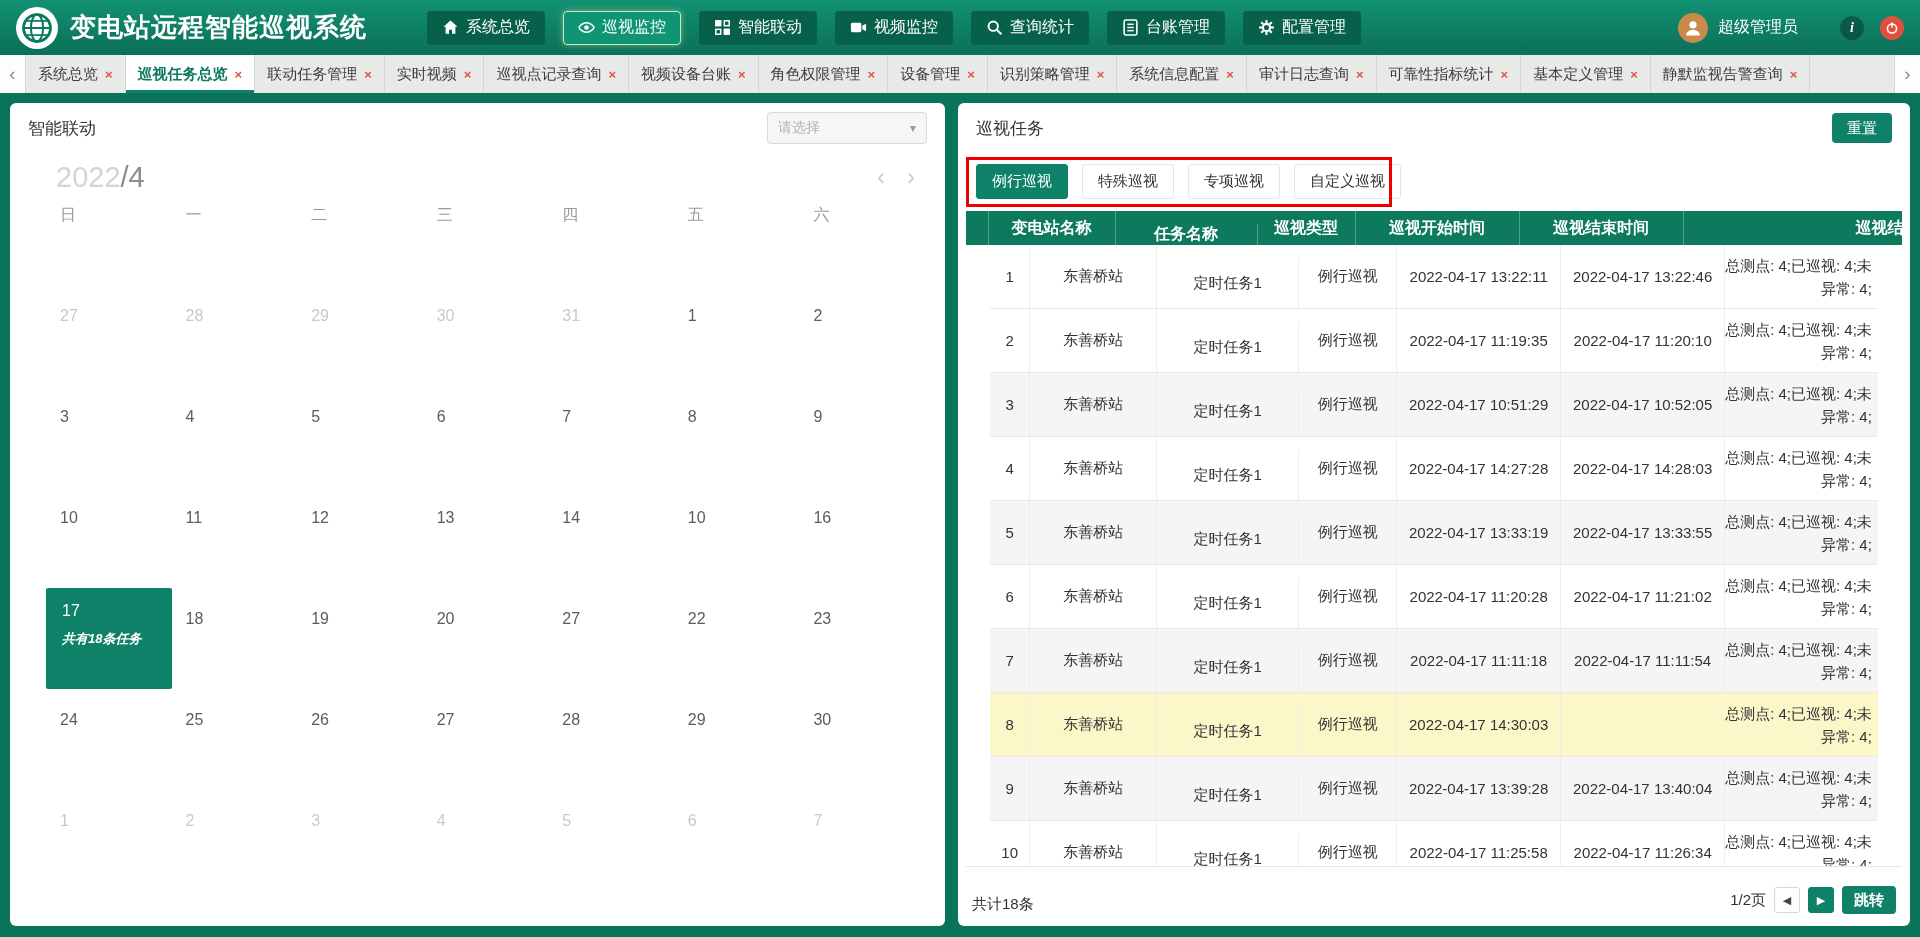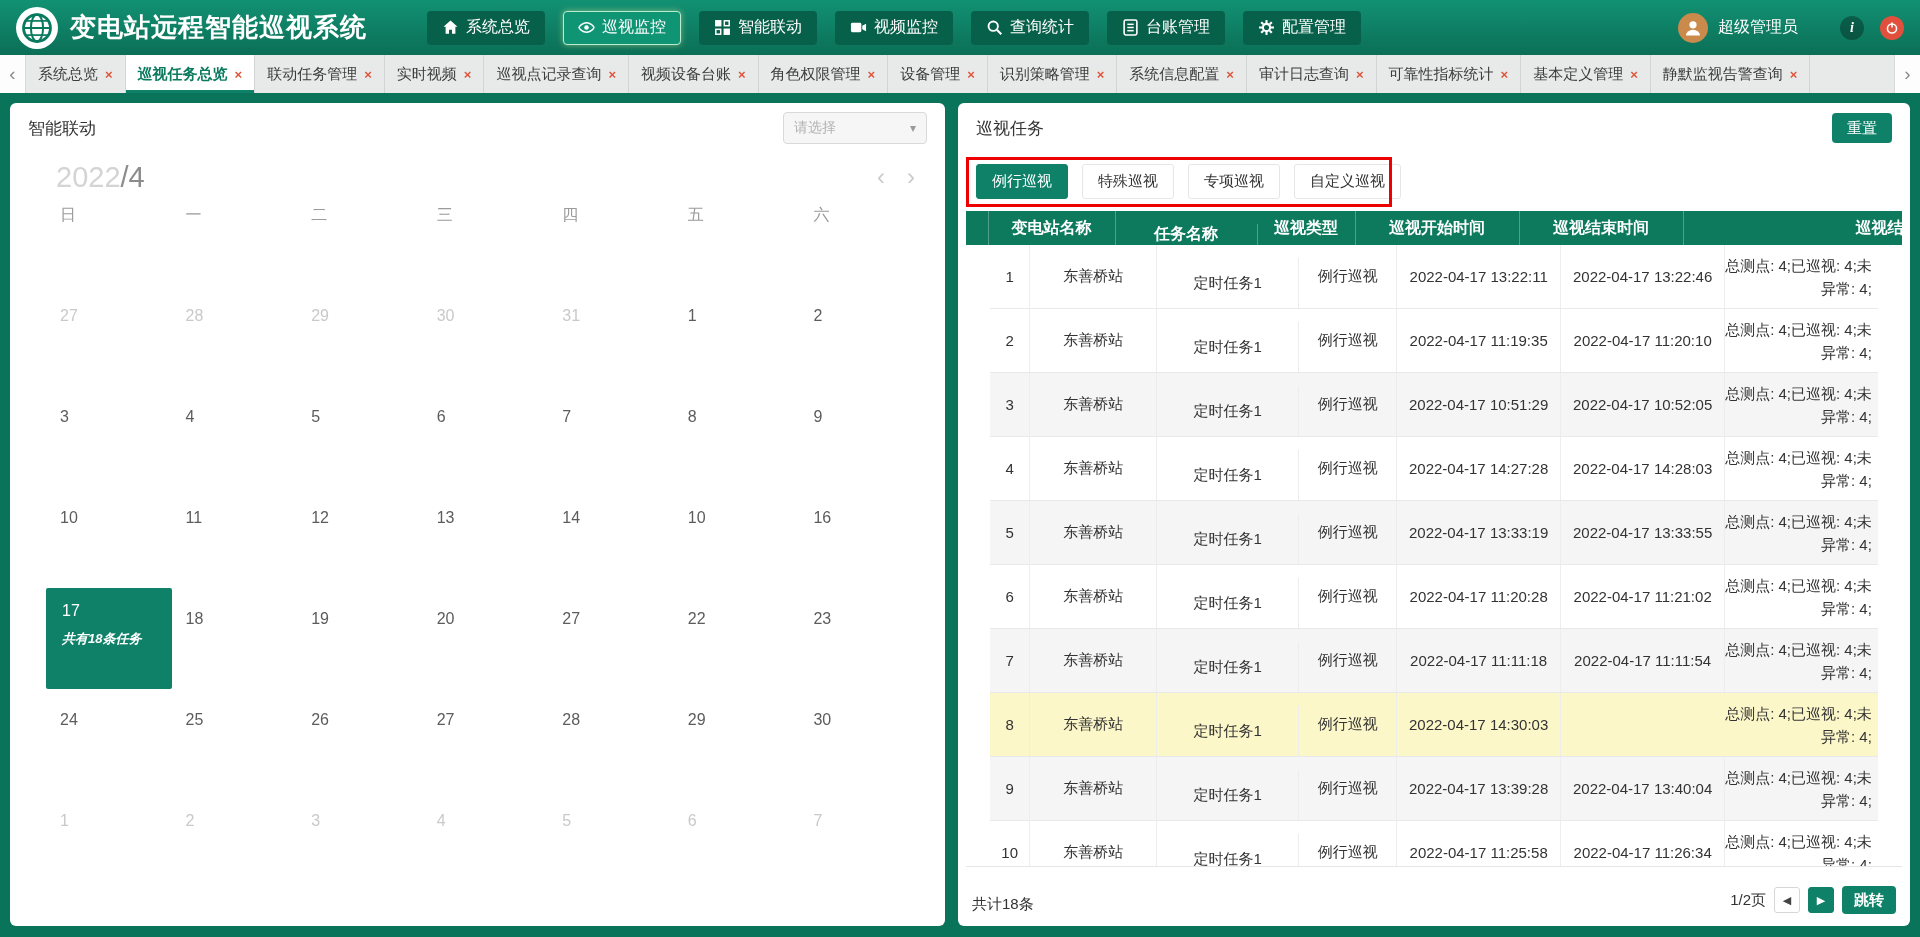--- a/index.html
+++ b/index.html
@@ -43,21 +43,21 @@
 
   
   .content{position:absolute;top:103px;left:10px;right:10px;bottom:11px;display:flex;gap:13px;}
   .panel{background:#fff;border-radius:6px;overflow:hidden;display:flex;flex-direction:column;}
   .left-panel{width:935px;flex:none;}
   .right-panel{flex:1;min-width:0;}
   .panel-head{height:50px;flex:none;display:flex;align-items:center;justify-content:space-between;padding:0 18px;}
   .panel-head h2{margin:0;font-size:17px;font-weight:500;color:#333;}
 
   
-  .select{width:144px;height:32px;border:1px solid #d9d9d9;border-radius:4px;background:#f6f6f6;
+  .select{width:160px;height:32px;border:1px solid #d9d9d9;border-radius:4px;background:#f6f6f6;
     display:flex;align-items:center;justify-content:space-between;padding:0 10px;
     color:#b3b3b3;font-size:14px;cursor:pointer;}
   .select .caret{color:#9a9a9a;font-size:12px;}
   .cal-head{display:flex;align-items:center;justify-content:space-between;padding:4px 30px 0 46px;height:44px;flex:none;}
   .ym{font-size:29px;}
   .ym .y{color:#d4d4d4;}
   .ym .m{color:#8c8c8c;}
   .cal-nav{display:flex;gap:22px;}
   .cal-nav span{color:#cbcbcb;font-size:24px;line-height:1;cursor:pointer;}
   .weekdays{display:grid;grid-template-columns:repeat(7,1fr);padding:0 20px 0 36px;height:36px;

